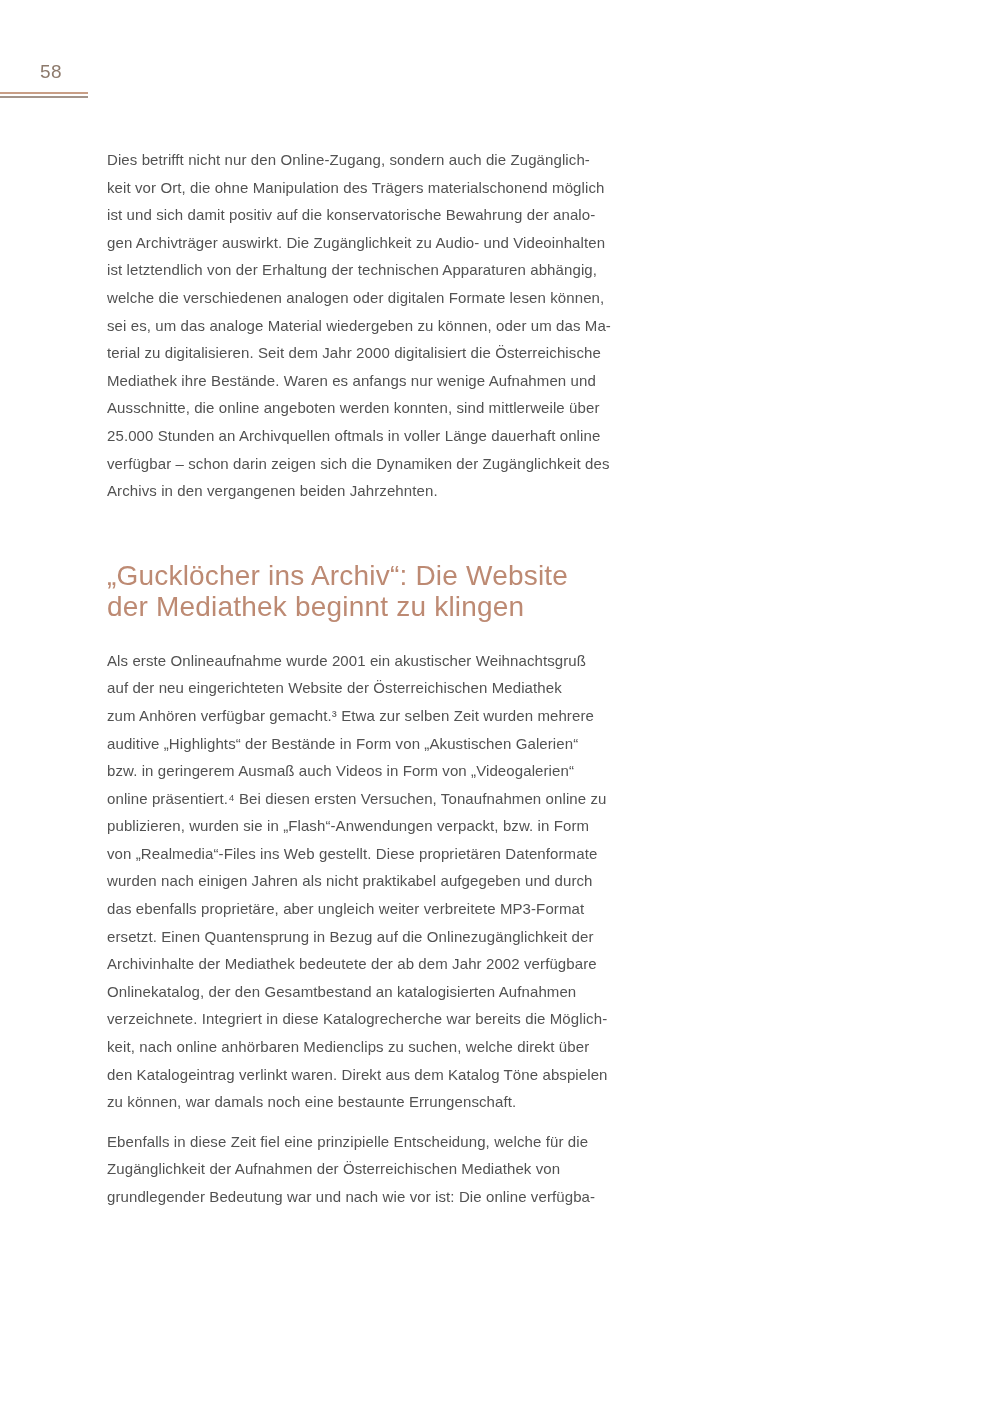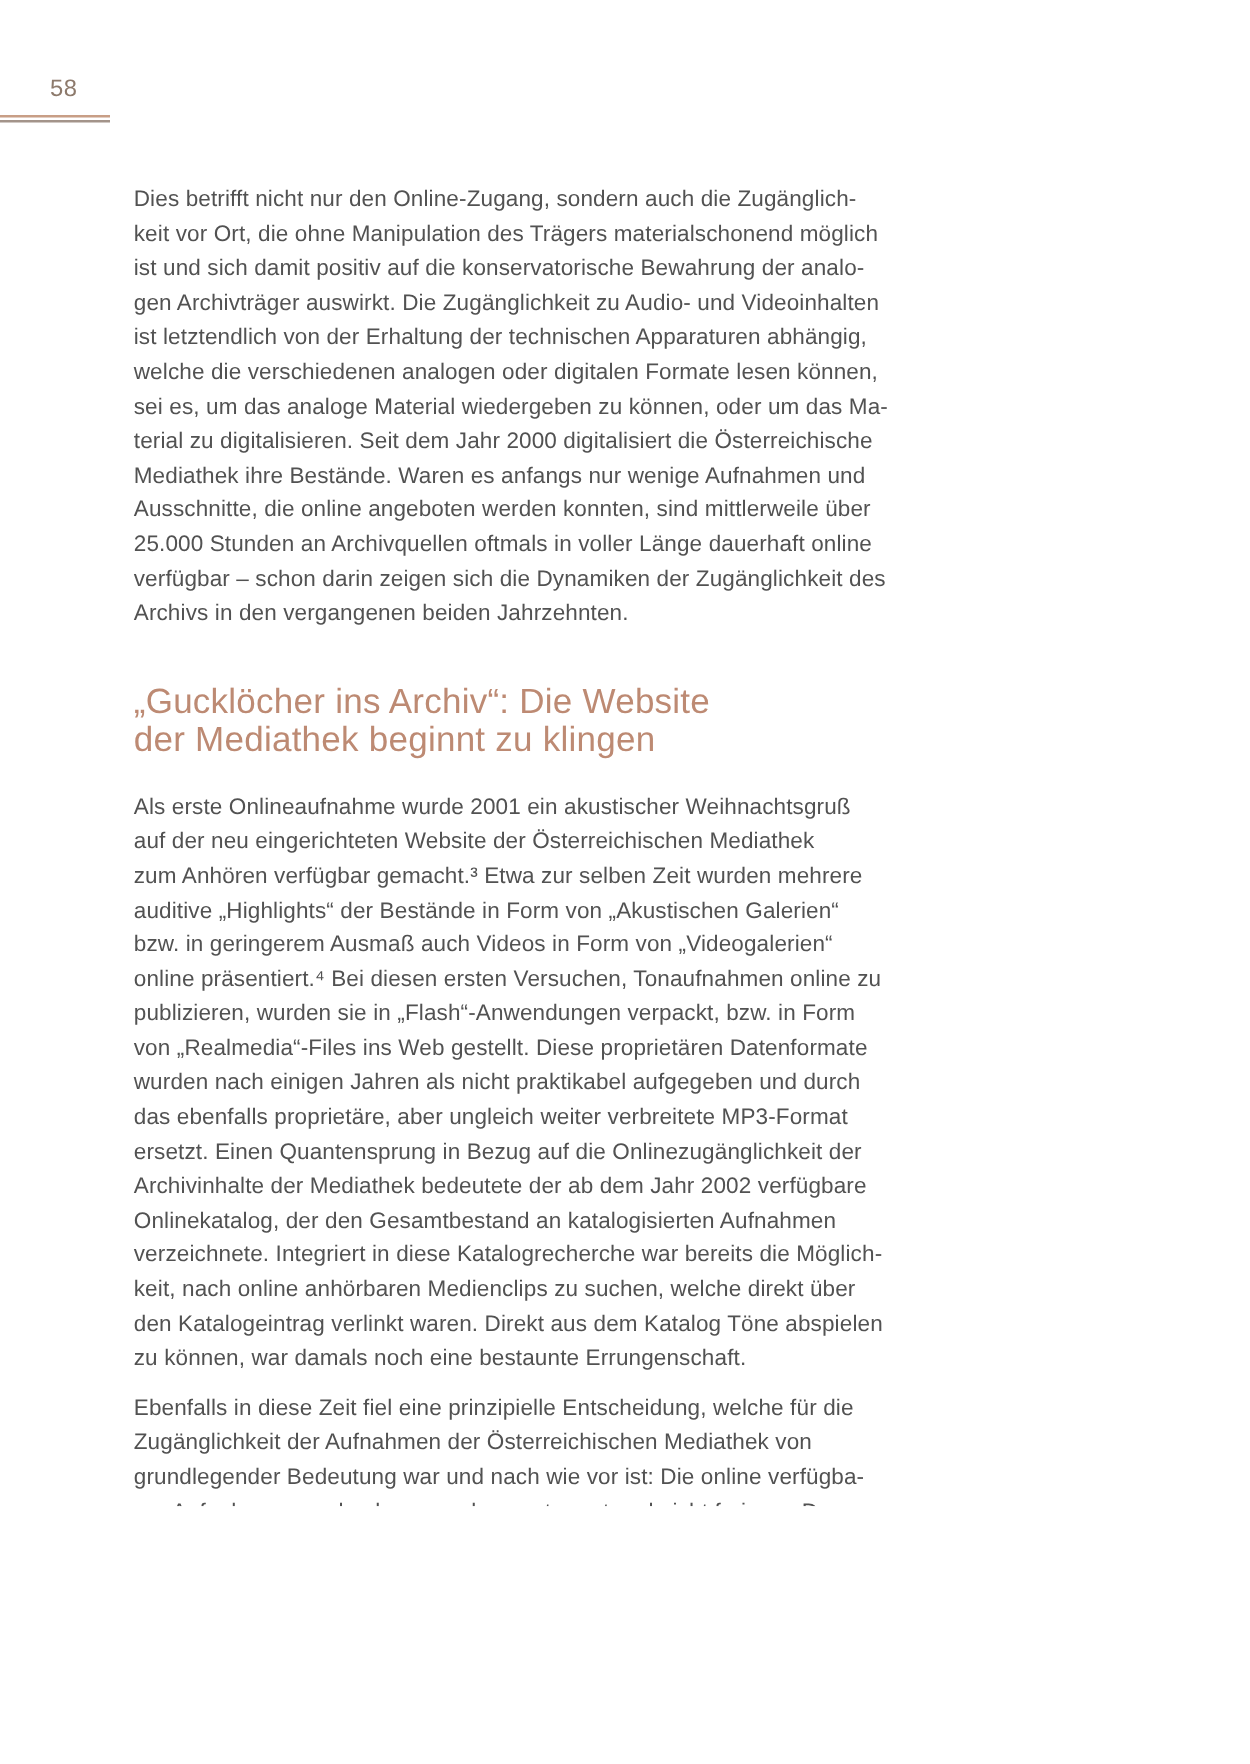--- a/index.html
+++ b/index.html
@@ -35,31 +35,31 @@
     background: #ffffff;
   }
   .content {
     position: absolute;
     left: 107px;
     top: 146px;
     width: 720px;
   }
   .body-para {
     margin: 0;
-    font-size: 18px;
+    font-size: 15px;
     line-height: 27.6px;
     color: #525252;
     white-space: pre-line;
     letter-spacing: 0.1px;
   }
   .para-gap {
     margin-top: 12px;
   }
   .section-heading {
-    margin: 40px 0 25px 0;
+    margin: 55px 0 25px 0;
     font-size: 28px;
     line-height: 31px;
     font-weight: normal;
     color: #bd8a73;
     white-space: pre-line;
     letter-spacing: 0.2px;
   }
 </style>
 </head>
 <body>

